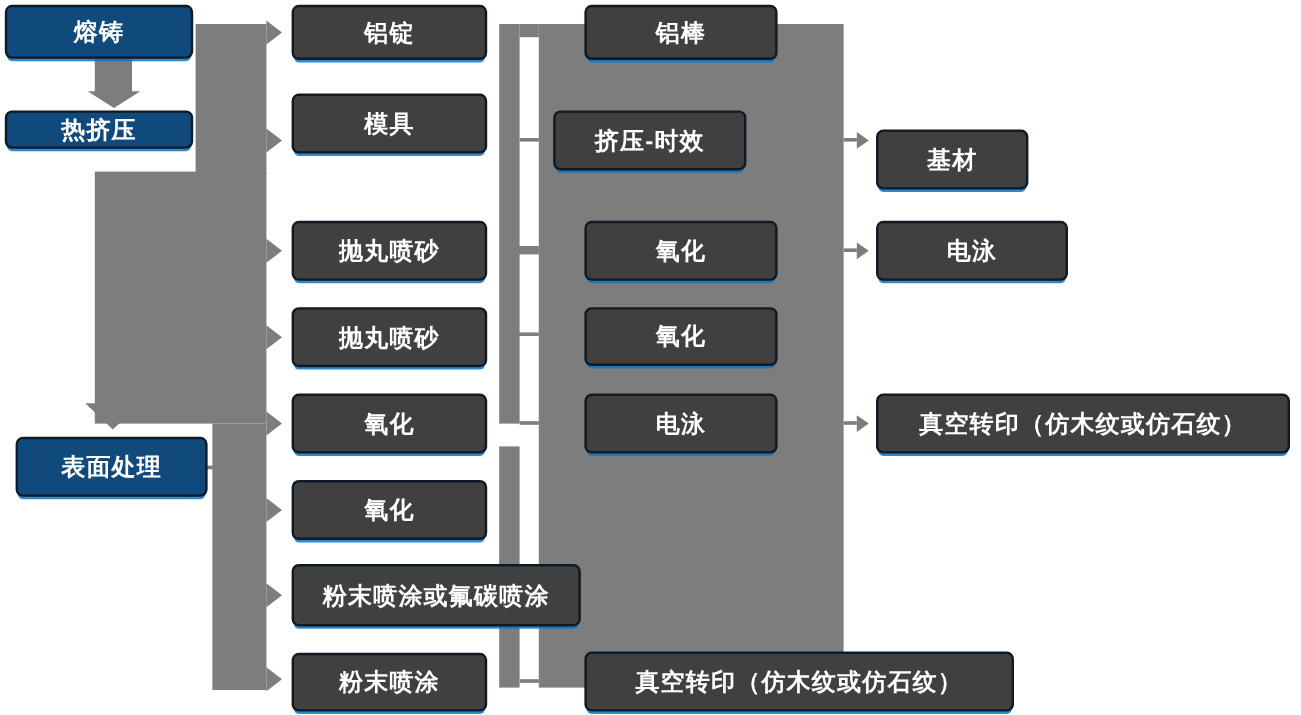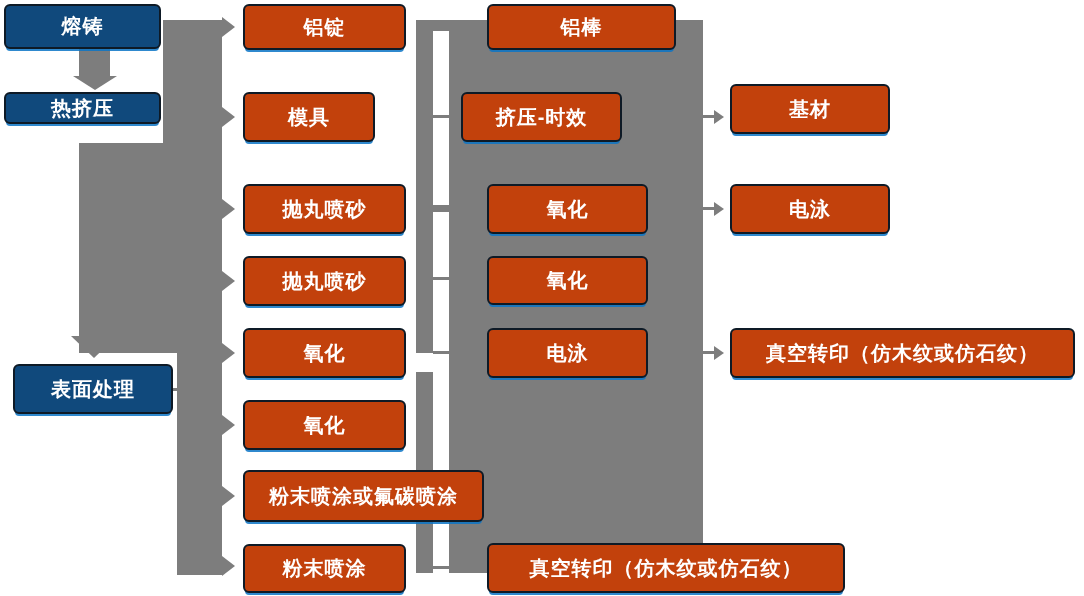--- a/index.html
+++ b/index.html
@@ -10,21 +10,21 @@
   
   .g{position:absolute;background:#7d7d7d;}
   .tri{position:absolute;width:0;height:0;}
   .tri-down{border-left:22px solid transparent;border-right:22px solid transparent;border-top:14px solid #7d7d7d;}
   .tri-down-b{border-left:23px solid transparent;border-right:23px solid transparent;border-top:22px solid #7d7d7d;}
   .tri-right{border-top:10px solid transparent;border-bottom:10px solid transparent;border-left:13px solid #7d7d7d;}
   .tri-right-sm{border-top:7px solid transparent;border-bottom:7px solid transparent;border-left:10px solid #7d7d7d;}
   
   .node{
     position:absolute;display:flex;align-items:center;justify-content:center;
-    background:#c2410c;border:2px solid #0e1a26;border-radius:6px;
+    background:#404040;border:2px solid #0e1a26;border-radius:6px;
     color:#ffffff;font-weight:bold;font-size:20px;letter-spacing:1px;
     box-sizing:border-box;box-shadow:0 4px 0 -2px rgba(11,116,198,0.85);
     white-space:nowrap;
   }
   .dark{background:#10497c;}
 </style>
 </head>
 <body>
 
 <div class="canvas">
@@ -64,32 +64,32 @@
   <div class="g" style="left:703px;top:207px;width:11px;height:3px"></div>
   <div class="tri tri-right-sm" style="left:714px;top:202px"></div>
   <div class="g" style="left:703px;top:351px;width:11px;height:3px"></div>
   <div class="tri tri-right-sm" style="left:714px;top:346px"></div>
 
   <div class="node dark" style="left:4px;top:4px;width:157px;height:45px">熔铸</div>
   <div class="node dark" style="left:4px;top:92px;width:157px;height:32px">热挤压</div>
   <div class="node dark" style="left:13px;top:364px;width:160px;height:50px">表面处理</div>
 
   <div class="node" style="left:243px;top:4px;width:163px;height:46px">铝锭</div>
-  <div class="node" style="left:243px;top:92px;width:132px;height:50px">模具</div>
+  <div class="node" style="left:243px;top:78px;width:163px;height:50px">模具</div>
   <div class="node" style="left:243px;top:184px;width:163px;height:50px">抛丸喷砂</div>
   <div class="node" style="left:243px;top:256px;width:163px;height:50px">抛丸喷砂</div>
   <div class="node" style="left:243px;top:328px;width:163px;height:50px">氧化</div>
   <div class="node" style="left:243px;top:400px;width:163px;height:50px">氧化</div>
   <div class="node" style="left:243px;top:470px;width:241px;height:52px">粉末喷涂或氟碳喷涂</div>
   <div class="node" style="left:243px;top:544px;width:163px;height:49px">粉末喷涂</div>
 
-  <div class="node" style="left:487px;top:4px;width:189px;height:46px">铝棒</div>
+  <div class="node" style="left:487px;top:4px;width:161px;height:46px">铝棒</div>
   <div class="node" style="left:461px;top:92px;width:161px;height:50px">挤压-时效</div>
   <div class="node" style="left:487px;top:184px;width:161px;height:50px">氧化</div>
   <div class="node" style="left:487px;top:256px;width:161px;height:49px">氧化</div>
   <div class="node" style="left:487px;top:328px;width:161px;height:50px">电泳</div>
   <div class="node" style="left:487px;top:543px;width:358px;height:50px">真空转印（仿木纹或仿石纹）</div>
 
-  <div class="node" style="left:730px;top:84px;width:160px;height:50px">基材</div>
+  <div class="node" style="left:730px;top:108px;width:127px;height:50px">基材</div>
   <div class="node" style="left:730px;top:184px;width:160px;height:50px">电泳</div>
   <div class="node" style="left:730px;top:328px;width:345px;height:50px">真空转印（仿木纹或仿石纹）</div>
 
 </div>
 
 </body></html>

